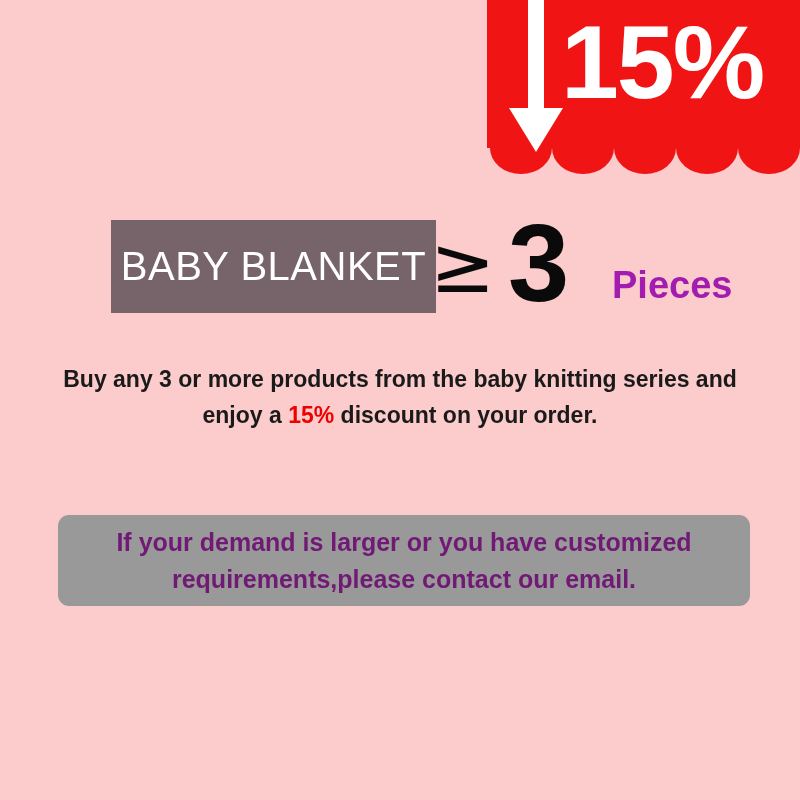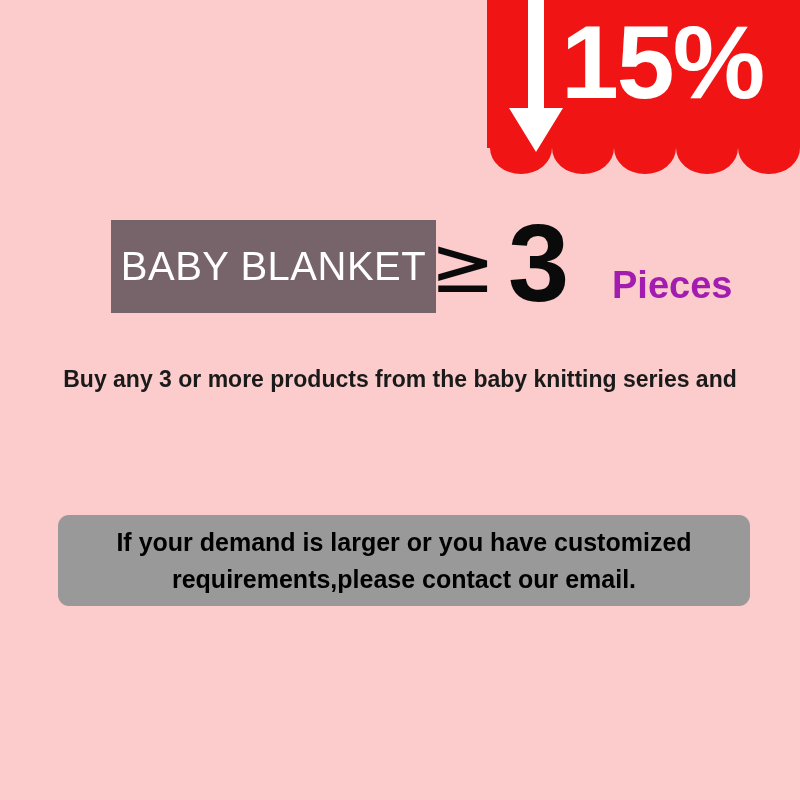--- a/index.html
+++ b/index.html
@@ -160,21 +160,21 @@
     border-radius: 11px;
     display: flex;
     align-items: center;
     justify-content: center;
   }
   .contact-text {
     width: 660px;
     text-align: center;
     font-size: 25px;
     font-weight: bold;
-    color: #000000;
+    color: #701a75;
     line-height: 1.45;
     font-family: "Liberation Sans", sans-serif;
   }
 </style>
 </head>
 <body>
 
 <div id="promo-banner">
 
   <div class="discount-banner">
@@ -204,20 +204,23 @@
   <div class="quantity-block">
     <span class="gte-symbol">≥</span>
     <span class="quantity-number">3</span>
     <span class="quantity-unit">Pieces</span>
   </div>
 
   <div class="promo-description">
     <div>
       <span>Buy any 3 or more products from the baby knitting series and</span>
     </div>
+    <div>
+      <span>enjoy a </span><span class="highlight">15%</span><span> discount on your order.</span>
+    </div>
   </div>
 
   <div class="contact-box">
     <div class="contact-text">
       <div>If your demand is larger or you have customized</div>
       <div>requirements,please contact our email.</div>
     </div>
   </div>
 
 </div>

